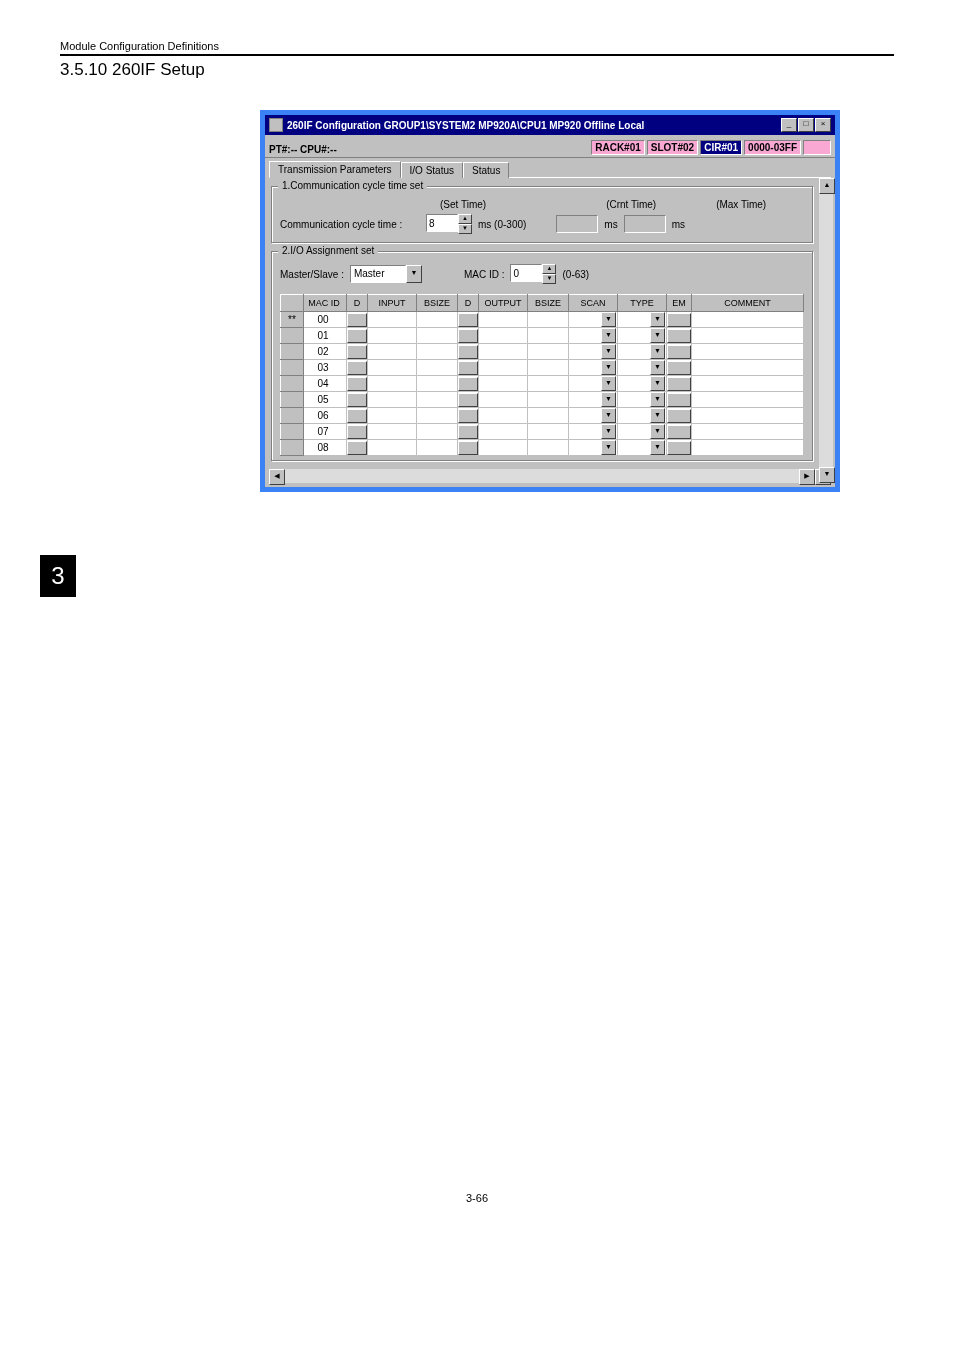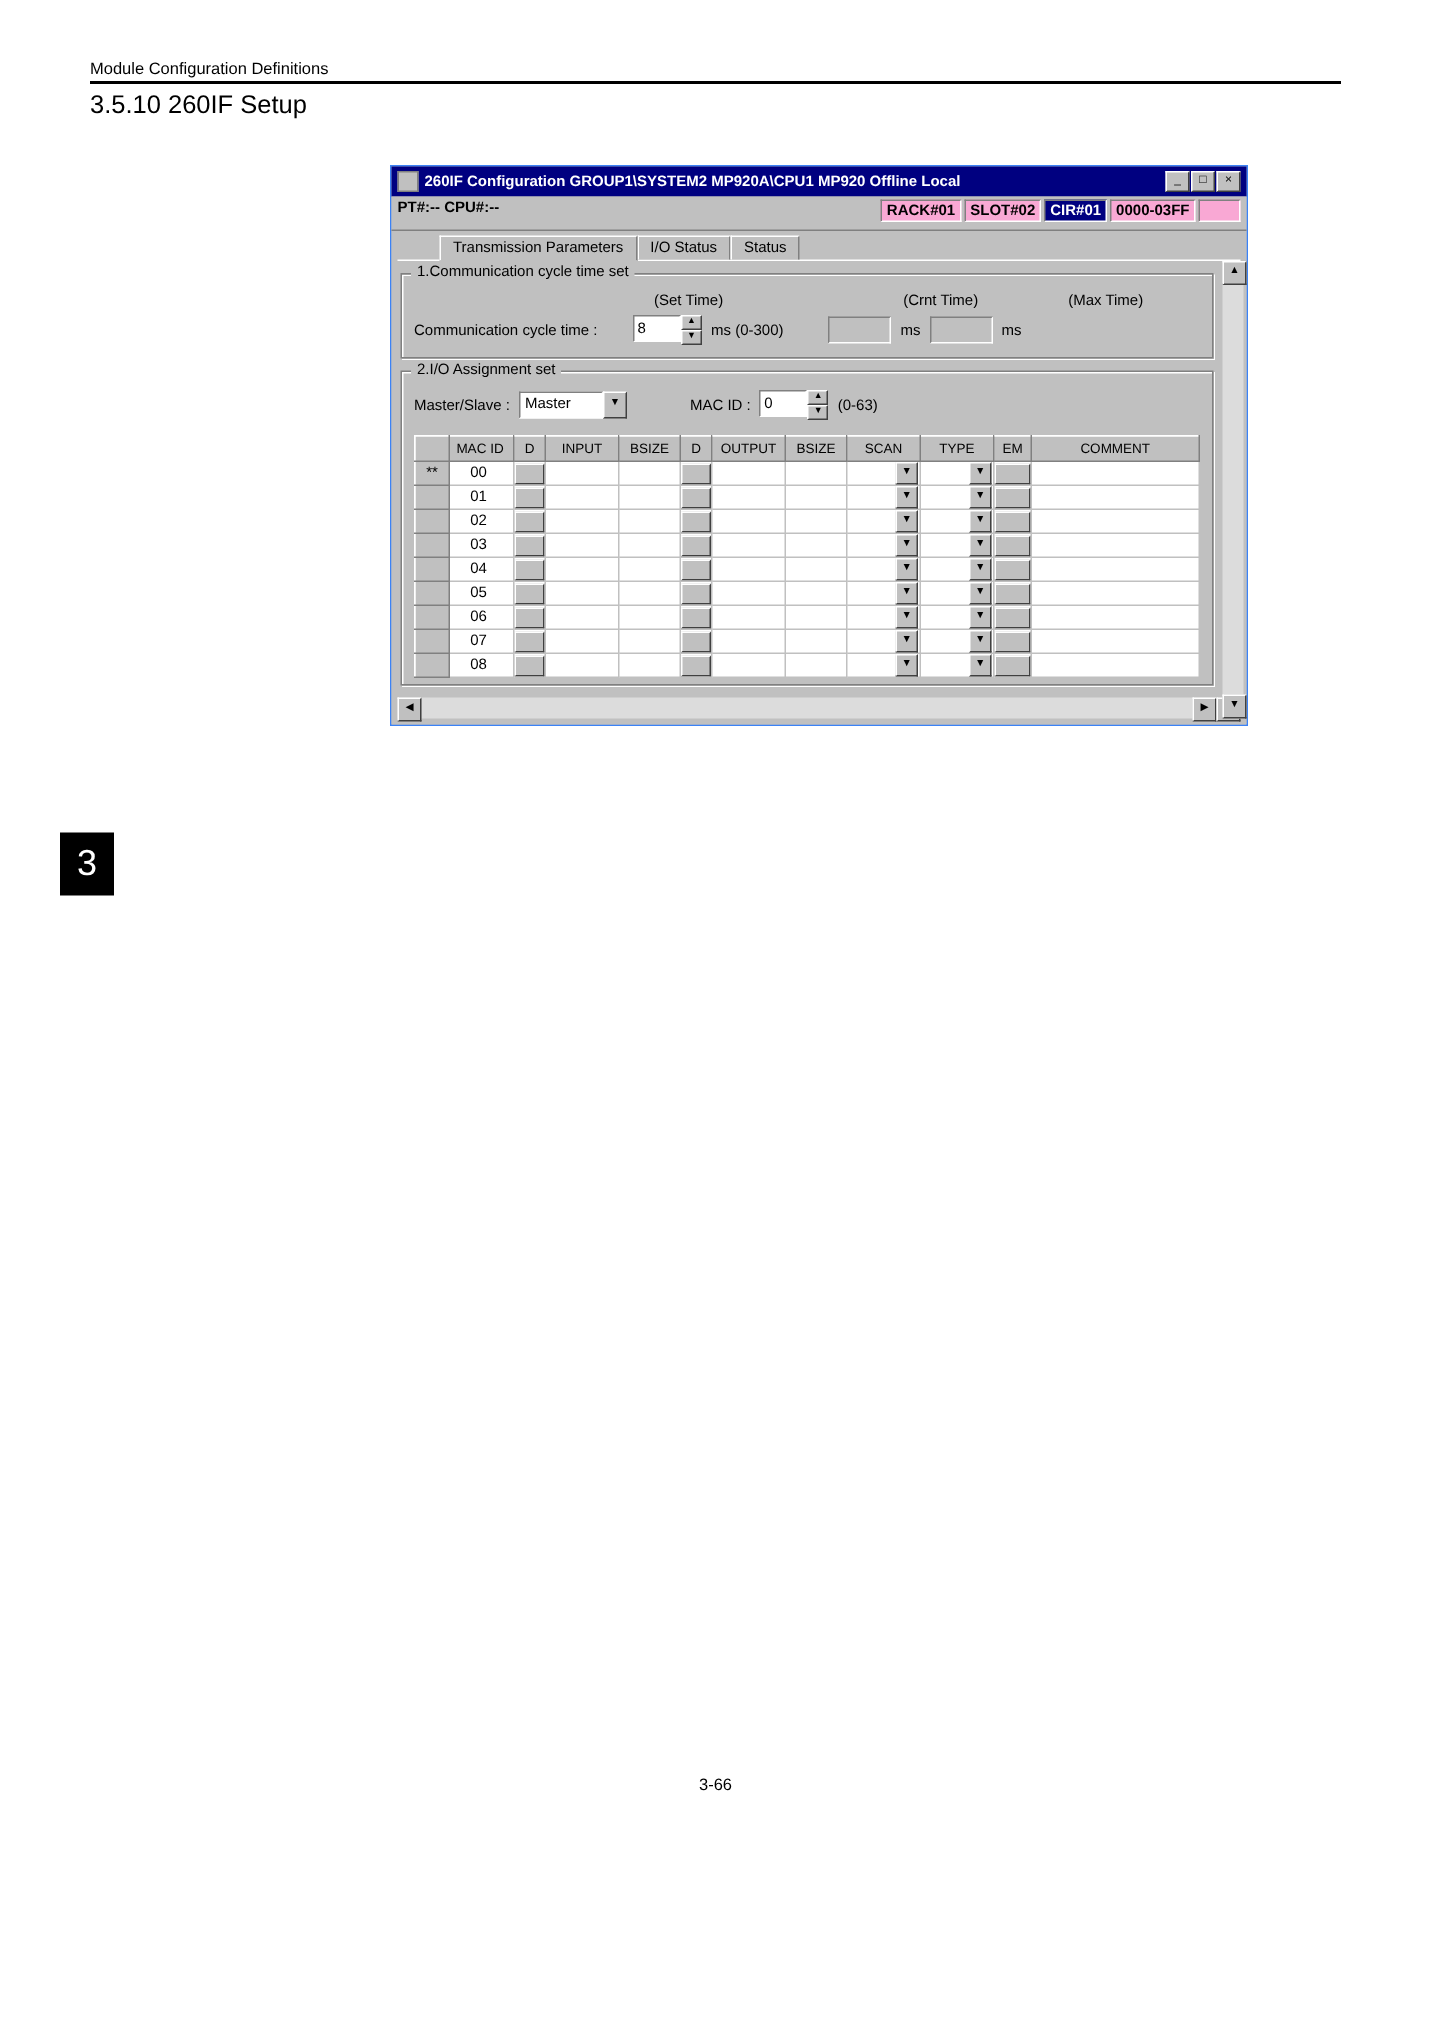--- a/index.html
+++ b/index.html
@@ -36,21 +36,21 @@
     background: #000;
     color: #fff;
     font-size: 24px;
     display: flex;
     align-items: center;
     justify-content: center;
   }
   .app-window {
     margin-left: 200px;
     width: 570px;
-    border: 1px solid #3b82f6;
+    border: 5px solid #3b82f6;
     background: #c0c0c0;
     font-family: "MS Sans Serif", Tahoma, sans-serif;
     font-size: 10px;
   }
   .title-bar {
     background: #000080;
     background: linear-gradient(#000080,#000080);
     color: #fff;
     padding: 2px 4px;
     display: flex;
@@ -85,21 +85,21 @@
     border-bottom: 1px solid #404040;
     font-size: 8px;
     text-align: center;
     line-height: 10px;
     color: #000;
   }
   .info-bar {
     background: #c0c0c0;
     padding: 2px 4px;
     display: flex;
-    align-items: flex-start;
+    align-items: flex-end;
     border-bottom: 1px solid #808080;
     height: 18px;
   }
   .info-left {
     font-weight: bold;
     flex: 0 0 auto;
     color: #000;
   }
   .status-fields {
     margin-left: auto;
@@ -169,22 +169,21 @@
   .hscroll .track { flex:1; }
   .hscroll .corner {
     width:14px;height:14px;background:#c0c0c0;
     border-top:1px solid #fff;border-left:1px solid #fff;
     border-right:1px solid #404040;border-bottom:1px solid #404040;
   }
   .tabs-row {
     display: flex;
     gap: 0;
     height: 18px;
-    align-items: center;
-    margin-left: 28px;
+    align-items: flex-end;
   }
   .tab {
     background: #c0c0c0;
     border-top: 1px solid #fff;
     border-left: 1px solid #fff;
     border-right: 1px solid #808080;
     padding: 2px 8px;
     font-size: 10px;
     color: #000;
     position: relative;

